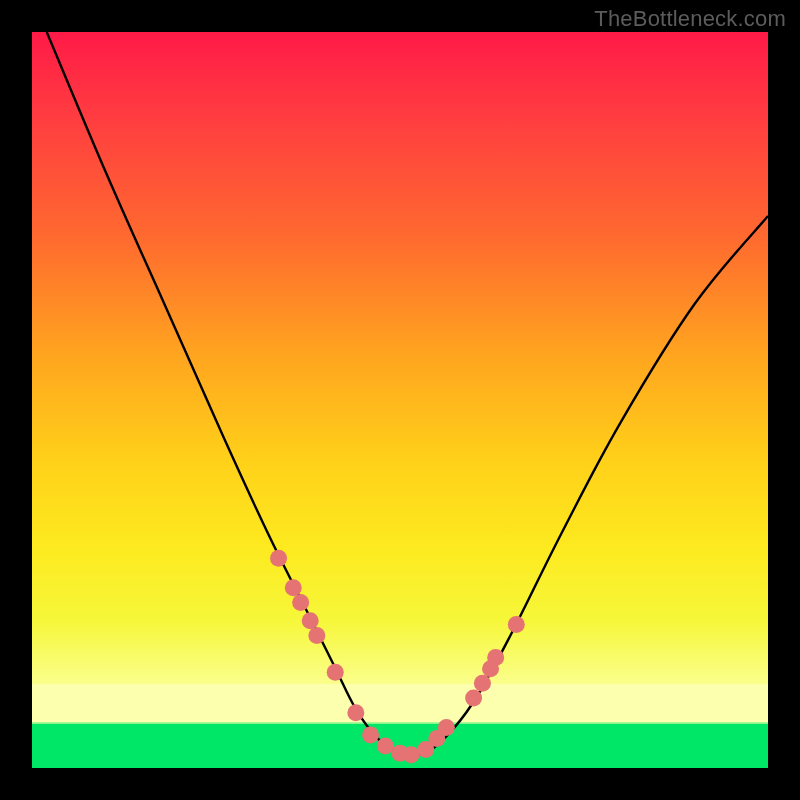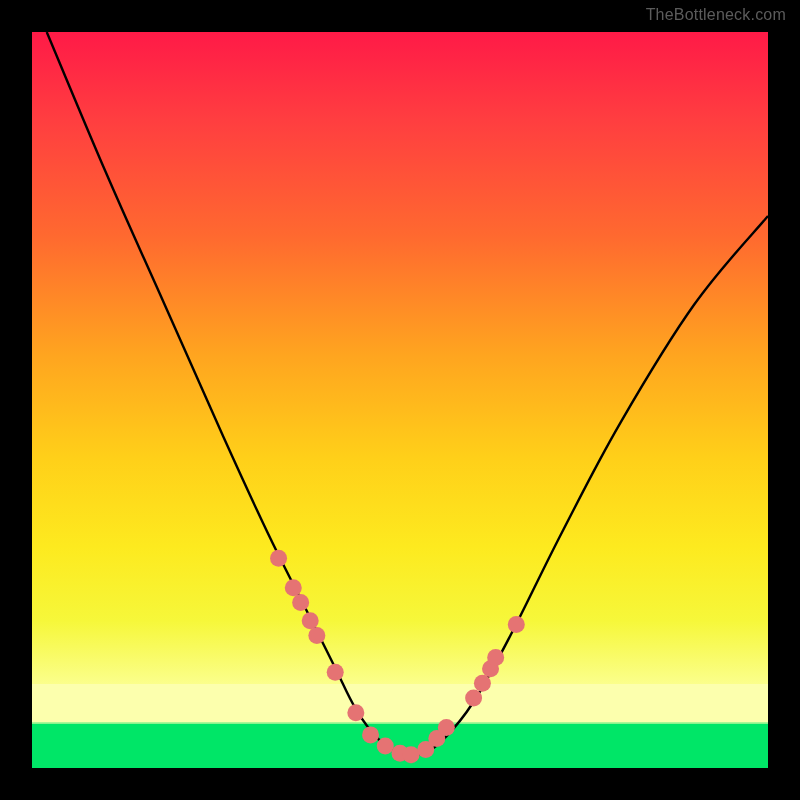--- a/index.html
+++ b/index.html
@@ -65,21 +65,21 @@
     position: absolute;
     inset: 0;
     width: 100%;
     height: 100%;
   }
   .watermark {
     position: absolute;
     top: 6px;
     right: 14px;
     color: #5c5c5c;
-    font-size: 16px;
+    font-size: 22px;
     letter-spacing: 0.2px;
     font-weight: 400;
   }
 </style>
 </head>
 <body>
 
 <div class="frame">
   <div class="plot">
     <div class="gradient"></div>

